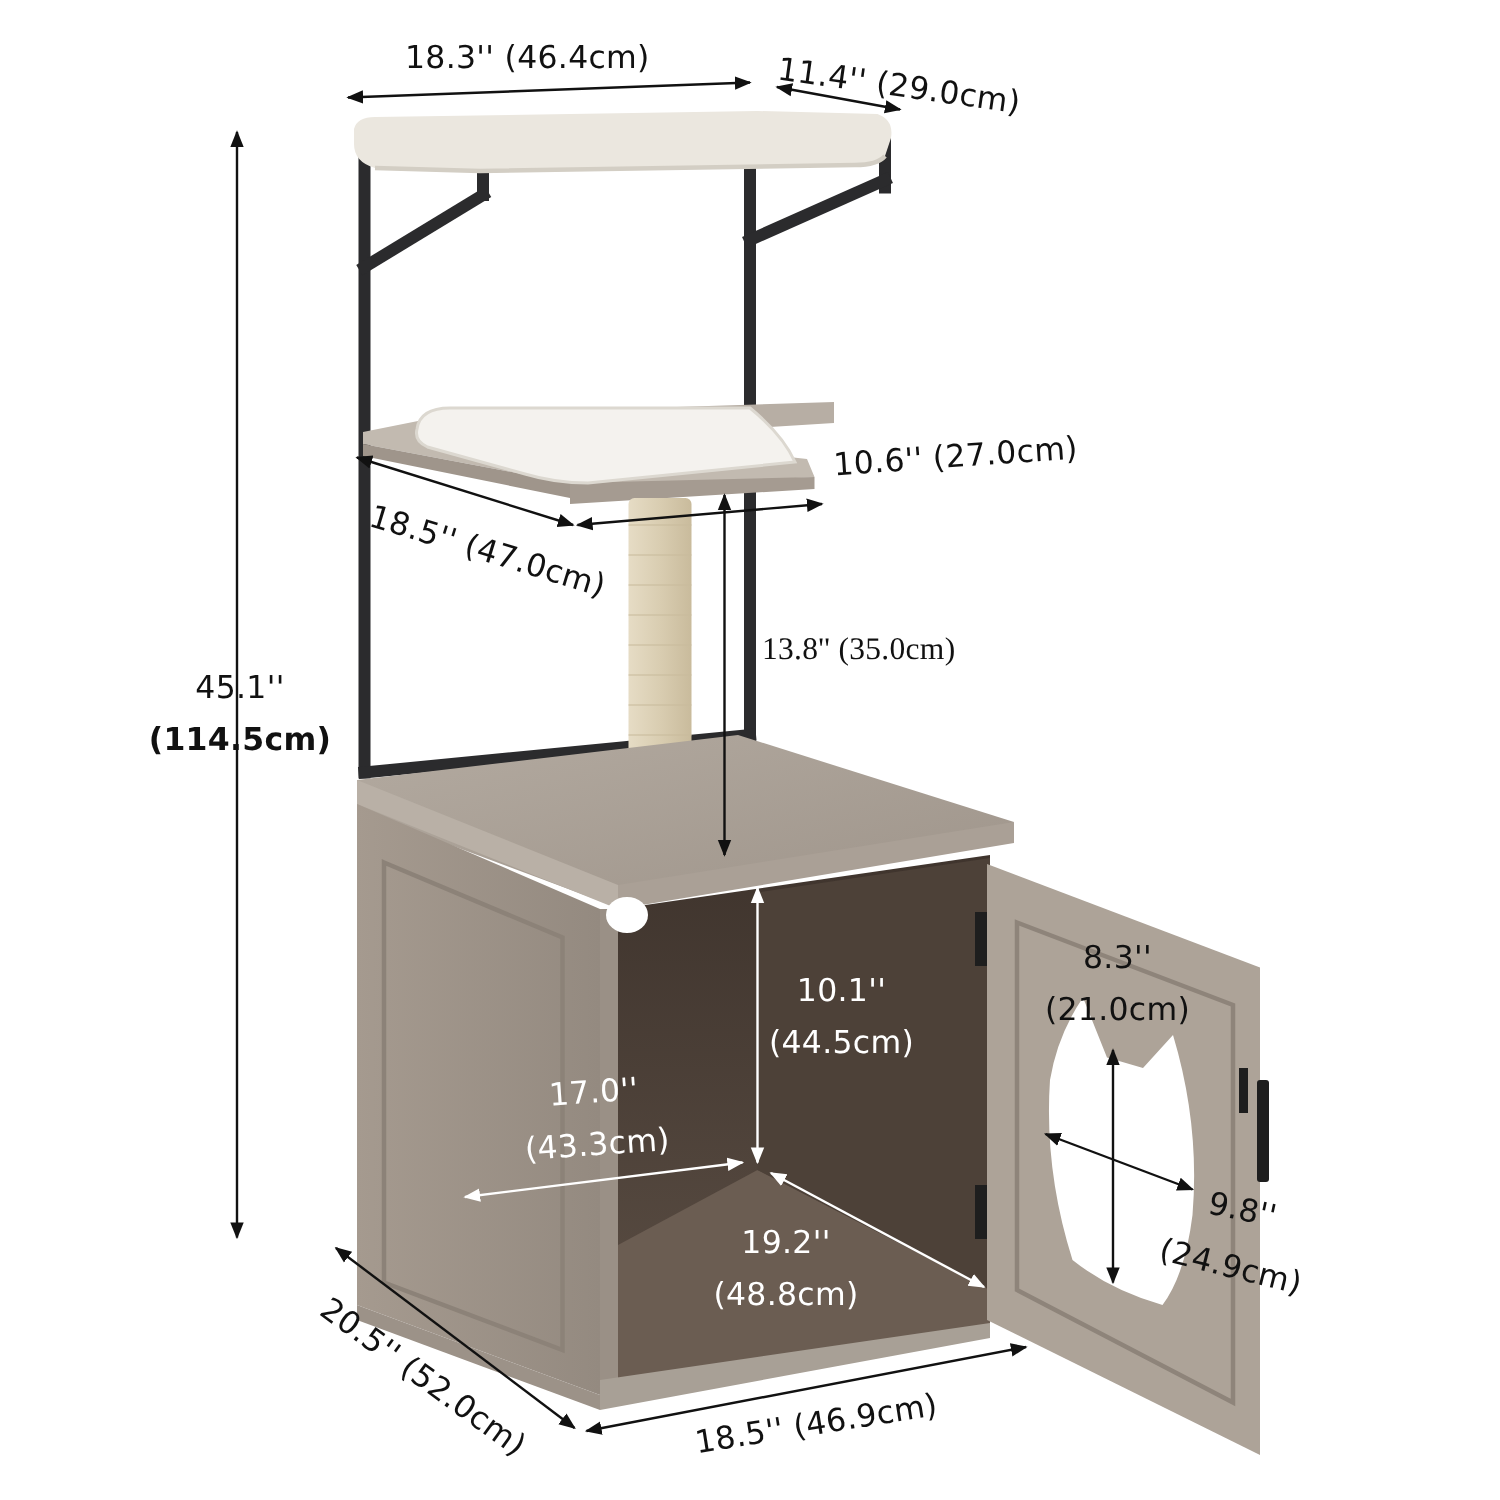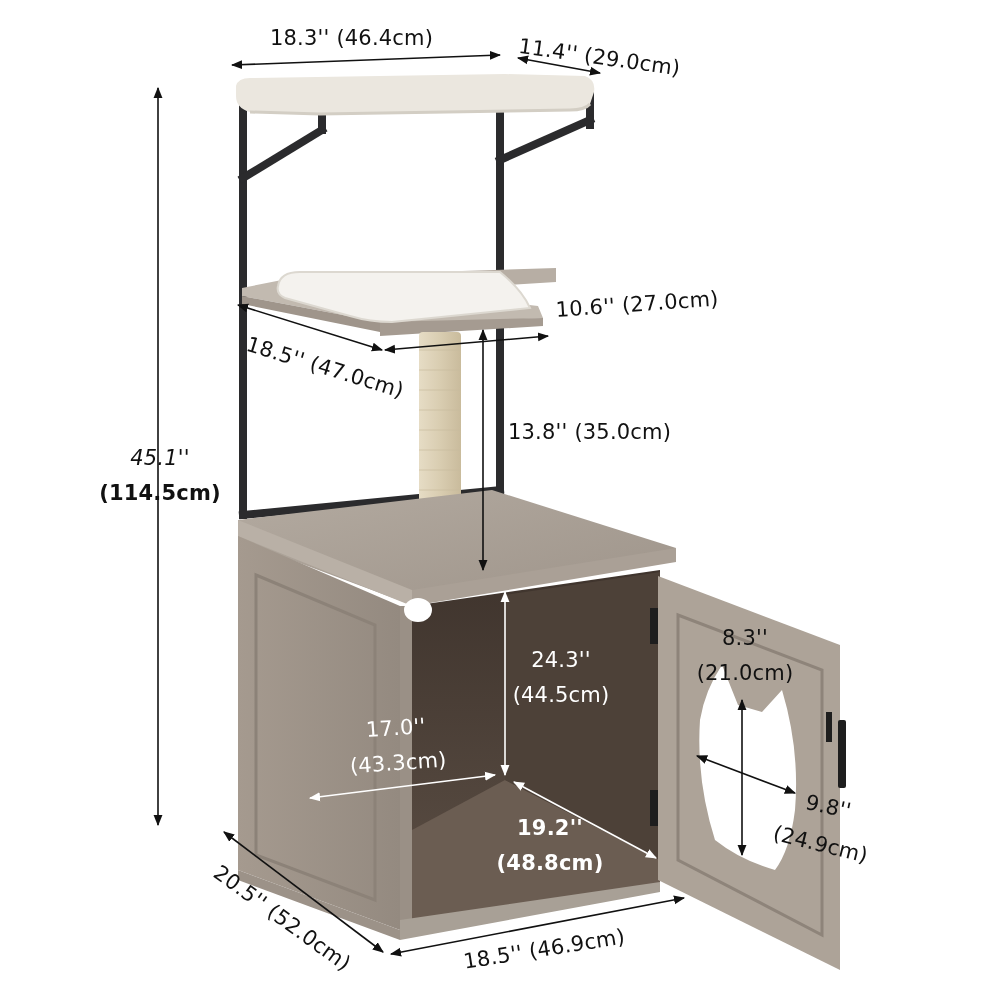--- a/index.html
+++ b/index.html
@@ -142,38 +142,38 @@
       <line x1="514" y1="782" x2="656" y2="858" marker-start="url(#arrW)" marker-end="url(#arrW)"></line>
     </g>
   </svg>
 
   <div class="lbl" style="left:270px; top:28px;">18.3'' (46.4cm)</div>
   <div class="lbl" style="left:520px; top:36px; transform:rotate(8deg); transform-origin:left top;">11.4'' (29.0cm)</div>
 
   <div class="lbl" style="left:250px; top:334px; transform:rotate(17deg); transform-origin:left top;">18.5'' (47.0cm)</div>
   <div class="lbl" style="left:555px; top:300px; transform:rotate(-4deg); transform-origin:left top;">10.6'' (27.0cm)</div>
 
-  <div class="lbl" style="left:508px; top:422px;">13.8'' (35.0cm)</div>
+  <div class="lbl" style="left:508px; top:422px;font-family:Liberation Serif, serif;">13.8'' (35.0cm)</div>
 
   <div class="stack" style="position:absolute; left:100px; top:448px; width:120px;">
-    <div class="lbl center" style="position:static;font-style:italic;">45.1''</div>
+    <div class="lbl center" style="position:static;">45.1''</div>
     <div class="lbl center" style="position:static;font-weight:bold;">(114.5cm)</div>
   </div>
 
   <div class="stack" style="position:absolute; left:506px; top:650px; width:110px;">
-    <div class="lbl white center" style="position:static;">24.3''</div>
+    <div class="lbl white center" style="position:static;">10.1''</div>
     <div class="lbl white center" style="position:static;">(44.5cm)</div>
   </div>
 
   <div class="stack" style="position:absolute; left:342px; top:718px; width:110px; transform:rotate(-4deg);">
     <div class="lbl white center" style="position:static;">17.0''</div>
     <div class="lbl white center" style="position:static;">(43.3cm)</div>
   </div>
 
-  <div class="stack" style="position:absolute; left:494px; top:818px; width:112px;font-weight:bold;">
+  <div class="stack" style="position:absolute; left:468px; top:818px; width:112px;">
     <div class="lbl white center" style="position:static;">19.2''</div>
     <div class="lbl white center" style="position:static;">(48.8cm)</div>
   </div>
 
   <div class="stack" style="position:absolute; left:690px; top:628px; width:110px;">
     <div class="lbl center" style="position:static;">8.3''</div>
     <div class="lbl center" style="position:static;text-align:center;">(21.0cm)</div>
   </div>
 
   <div class="lbl" style="left:808px; top:792px; transform:rotate(12deg); transform-origin:left top;">9.8''</div>

